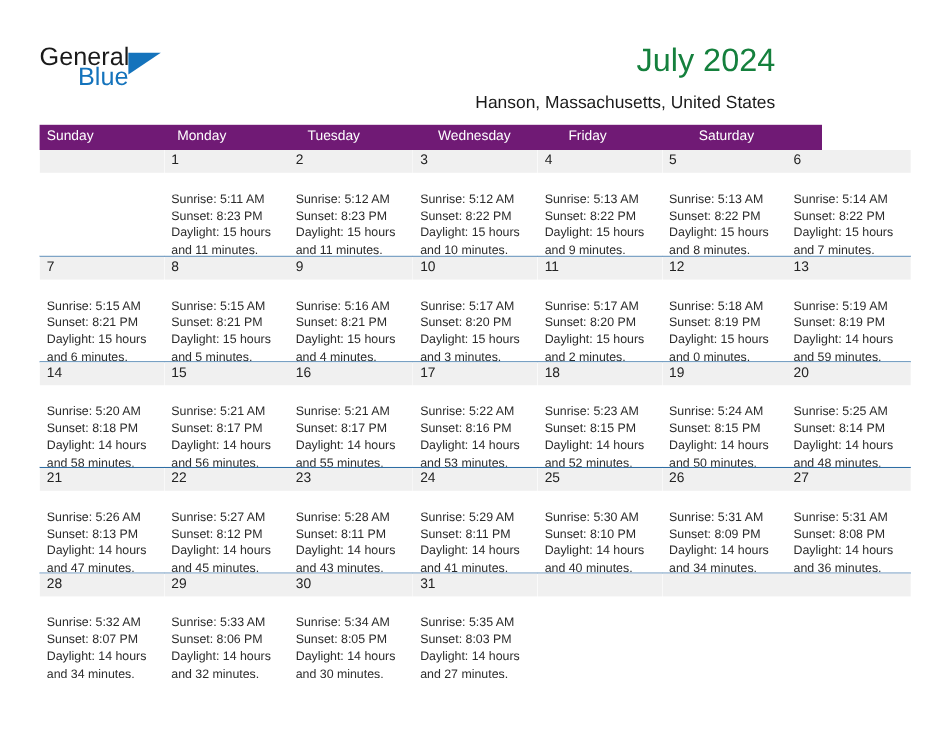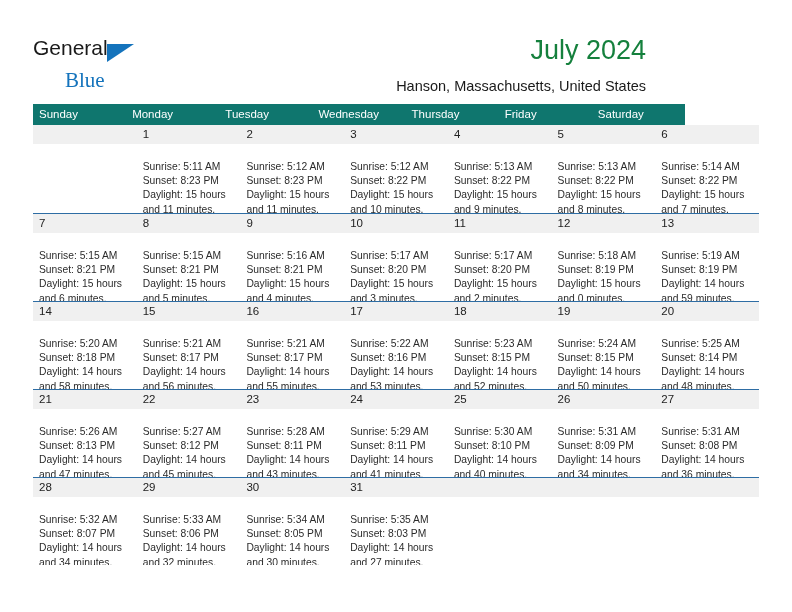--- a/index.html
+++ b/index.html
@@ -50,24 +50,24 @@
     left: 74px;
     top: 8px;
     width: 0;
     height: 0;
     border-left: 27px solid #1473bc;
     border-bottom: 18px solid transparent;
   }
   .logo-blue {
     position: absolute;
     left: 32px;
-    top: 32px;
+    top: 17px;
     font-size: 21px;
     color: #1473bc;
-    font-family: Liberation Serif, serif;
+    font-family: Liberation Sans, sans-serif;
   }
   .title {
     position: absolute;
     right: 38px;
     top: 35px;
     font-size: 27px;
     color: #15803d;
     text-align: right;
     white-space: nowrap;
   }
@@ -84,21 +84,21 @@
   
   .calendar {
     position: absolute;
     left: 33px;
     top: 104px;
     width: 726px;
   }
   .weekday-row {
     display: flex;
     width: 652px;
-    background: #0f766e;
+    background: #701a75;
     height: 21px;
     justify-content: center;
   }
   .weekday {
     flex: 1 1 0;
     color: #ffffff;
     font-size: 11.5px;
     line-height: 21px;
     padding-left: 6px;
     box-sizing: border-box;
@@ -160,21 +160,20 @@
     <div class="title">July 2024</div>
     <div class="subtitle">Hanson, Massachusetts, United States</div>
   </div>
 
   <div class="calendar">
     <div class="weekday-row">
       <div class="weekday">Sunday</div>
       <div class="weekday">Monday</div>
       <div class="weekday">Tuesday</div>
       <div class="weekday">Wednesday</div>
-      <div class="weekday">Thursday</div>
       <div class="weekday">Friday</div>
       <div class="weekday">Saturday</div>
     </div>
 
     <div class="week first">
       <div class="day empty">
         <div class="day-num-band">
             <span class="day-num"></span>
           </div>
 

